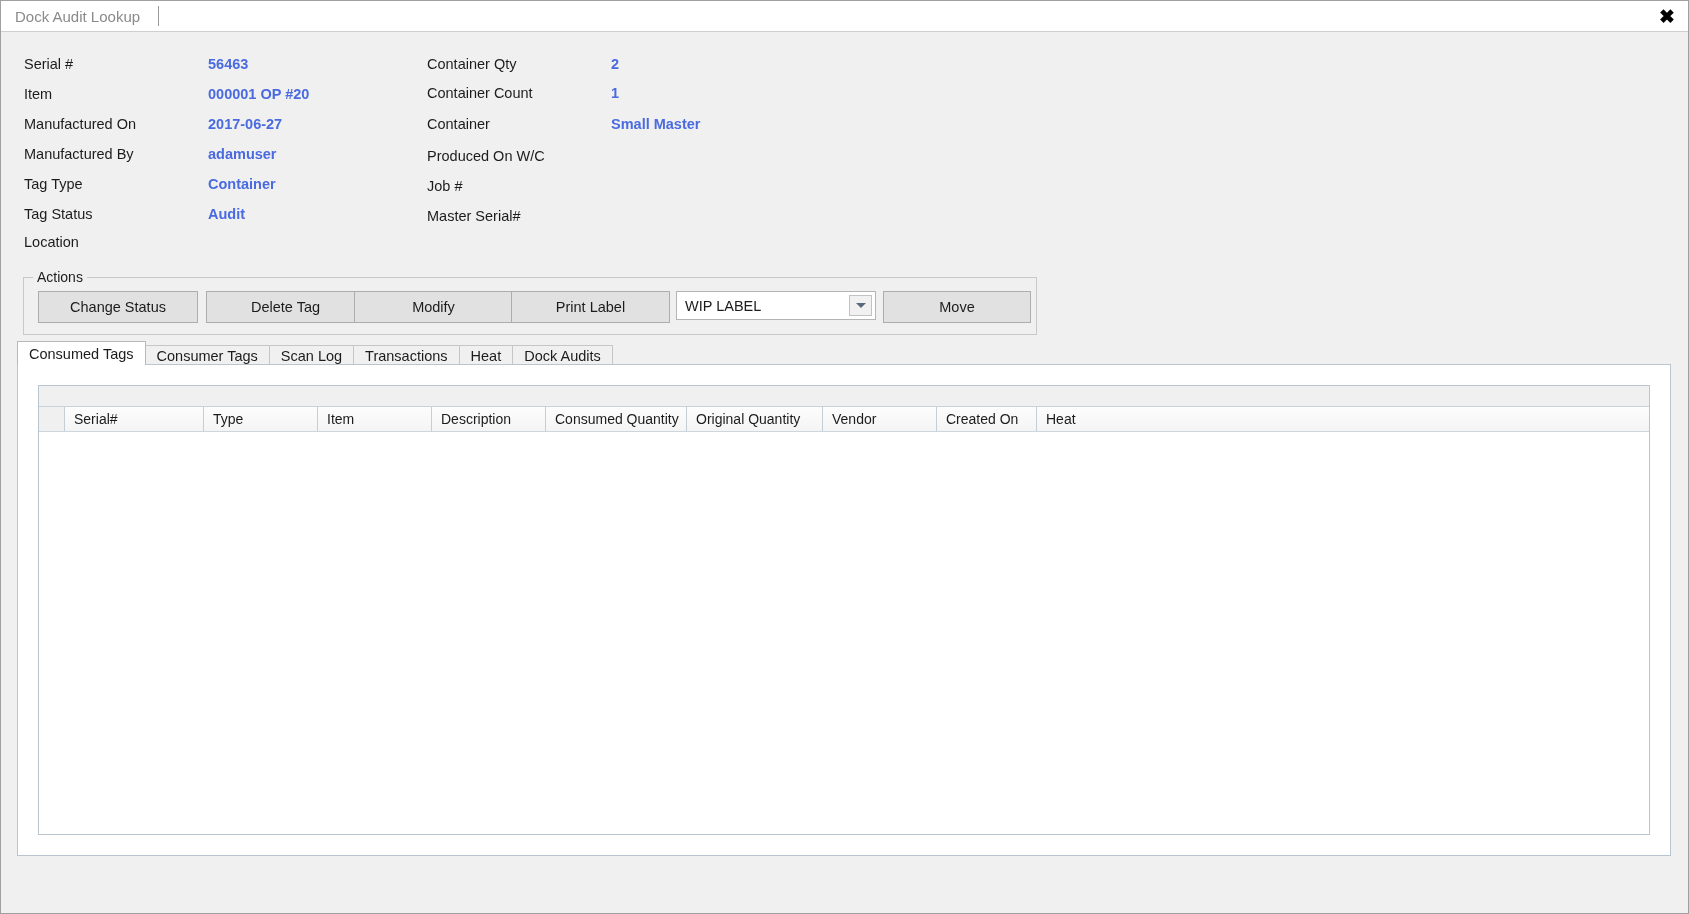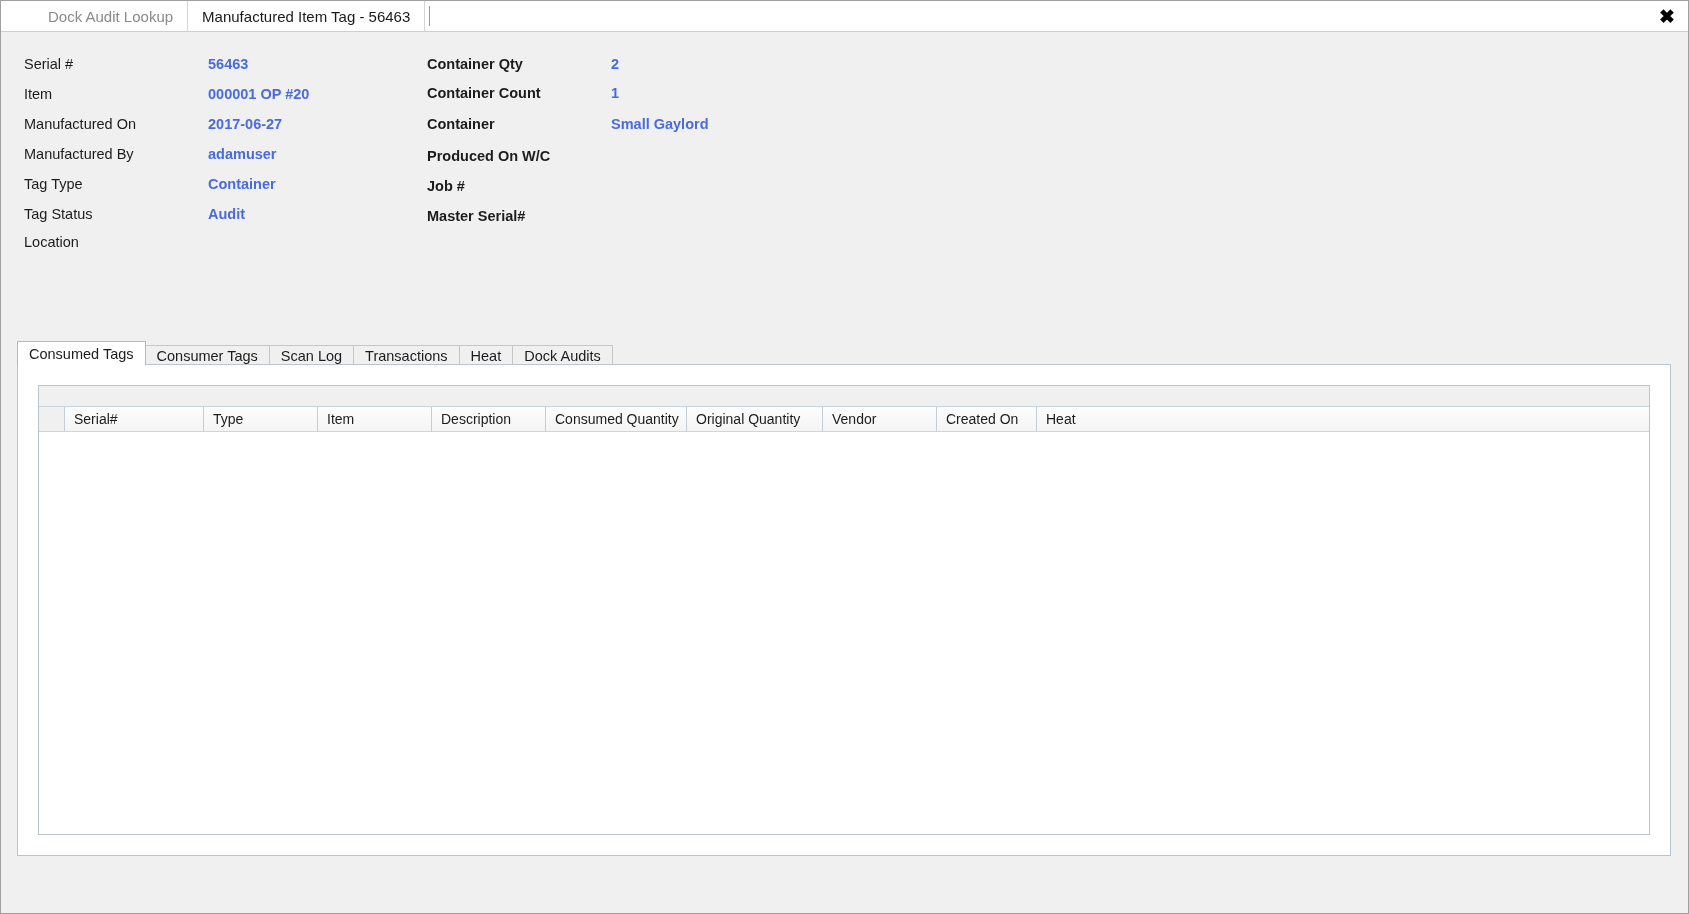--- a/index.html
+++ b/index.html
@@ -27,21 +27,20 @@
   .win-tabstrip {
     position: absolute;
     left: 0; top: 0;
     width: 1687px;
     height: 31px;
     background: #ffffff;
     border-bottom: 1px solid #cfcfcf;
     box-sizing: border-box;
     display: flex;
     align-items: stretch;
-    padding-left: 33px;
   }
   .win-tab {
     display: flex;
     align-items: center;
     padding: 0 14px;
     font-size: 15px;
     color: #8a8a8a;
     background: #ffffff;
     cursor: default;
     user-select: none;
@@ -99,21 +98,21 @@
     font-size: 14.5px;
     font-weight: bold;
     color: #4a6ae0;
     white-space: nowrap;
     margin-left: 38px;
   }
 
   
   .col-l .field-label { position: absolute; left: 23px; }
   .col-l .field-value { position: absolute; left: 169px; }
-  .col-r .field-label { position: absolute; left: 426px; font-weight: bold; }
+  .col-r .field-label { position: absolute; left: 426px; }
   .col-r .field-value { position: absolute; left: 572px; }
 
   
   .groupbox {
     position: absolute;
     left: 22px;
     top: 276px;
     width: 1014px;
     height: 58px;
     border: 1px solid #c8c8c8;
@@ -295,23 +294,20 @@
 </style>
 </head>
 <body>
 
 <div id="app">
 
   <div class="win-tabstrip">
     <div class="win-tab">
       <span>Dock Audit Lookup</span>
     </div>
-    <div class="win-tab active">
-      <span>Manufactured Item Tag - 56463</span>
-    </div>
     <div class="win-tab-caret"></div>
   </div>
   <div class="win-close">✖</div>
 
   <div class="fields">
 
     <div class="col-l">
       <div class="field-row" style="top:22px;left:0;width:420px">
         <span class="field-label">Serial #</span>
         <span class="field-value">56463</span>
@@ -346,37 +342,59 @@
       <div class="field-row" style="top:22px;left:0;width:700px">
         <span class="field-label">Container Qty</span>
         <span class="field-value">2</span>
       </div>
       <div class="field-row" style="top:51px;left:0;width:700px">
         <span class="field-label">Container Count</span>
         <span class="field-value">1</span>
       </div>
       <div class="field-row" style="top:82px;left:0;width:700px">
         <span class="field-label">Container</span>
-        <span class="field-value">Small Gaylord</span>
+        <span class="field-value">Small Master</span>
       </div>
       <div class="field-row" style="top:114px;left:0;width:700px">
         <span class="field-label">Produced On W/C</span>
         <span class="field-value"></span>
       </div>
       <div class="field-row" style="top:144px;left:0;width:700px">
         <span class="field-label">Job #</span>
         <span class="field-value"></span>
       </div>
       <div class="field-row" style="top:174px;left:0;width:700px">
         <span class="field-label">Master Serial#</span>
         <span class="field-value"></span>
       </div>
     </div>
   </div>
 
+  <div class="groupbox">
+    <div class="groupbox-title">Actions</div>
+    <div class="actions-row">
+
+      <div class="btn" style="left:14px;width:160px">Change Status</div>
+
+      <div class="btn" style="left:182px;width:159px">Delete Tag</div>
+
+      <div class="btn" style="left:330px;width:159px">Modify</div>
+
+      <div class="btn" style="left:487px;width:159px">Print Label</div>
+
+      <div class="combo" style="left:652px;width:200px">
+        <div class="combo-text">WIP LABEL</div>
+        <div class="combo-btn">
+          <div class="combo-arrow"></div>
+        </div>
+      </div>
+
+      <div class="btn" style="left:859px;width:148px">Move</div>
+    </div>
+  </div>
 
   <div class="tabctl">
     <div class="tabctl-header">
       <div class="tabctl-tab active">
         <span>Consumed Tags</span>
       </div>
       <div class="tabctl-tab">
         <span>Consumer Tags</span>
       </div>
       <div class="tabctl-tab">

